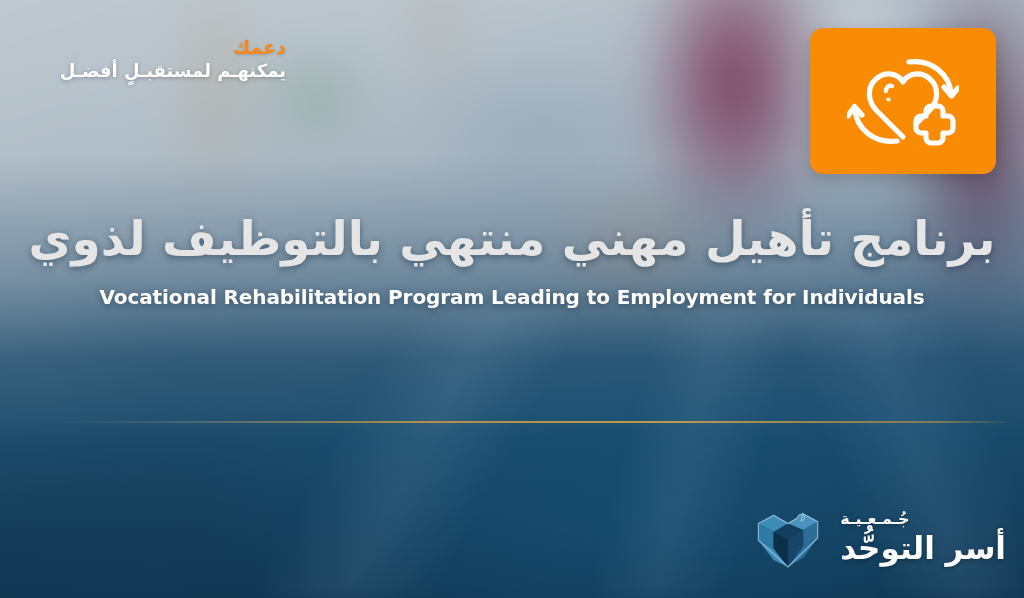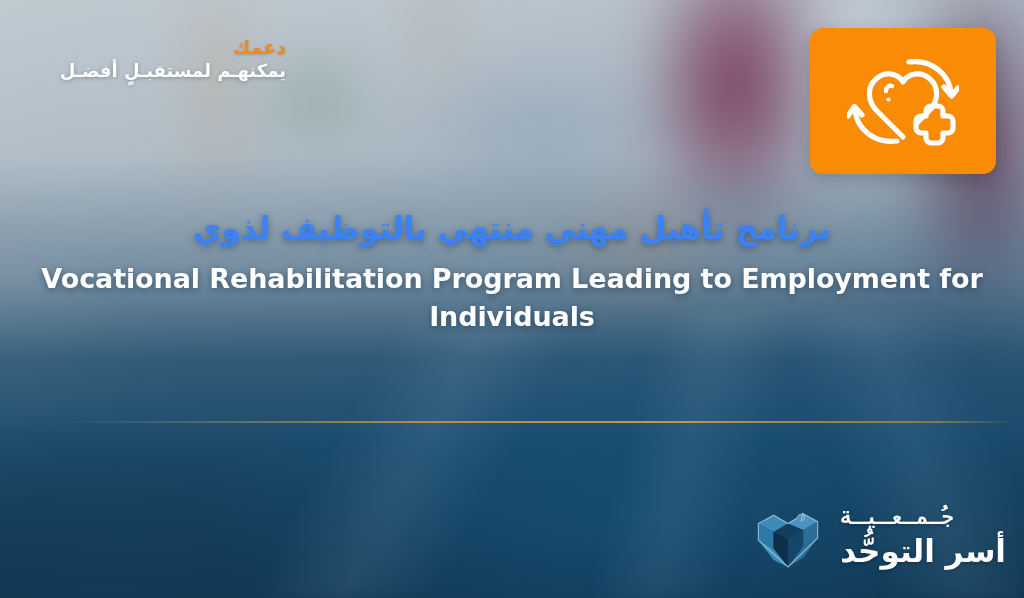--- a/index.html
+++ b/index.html
@@ -95,27 +95,27 @@
     box-shadow:0 6px 18px rgba(0,0,0,.20);
     display:flex;align-items:center;justify-content:center;
   }
   .icon-card svg{display:block;}
 
   
   .headline{
     position:absolute;left:0;right:0;top:206px;text-align:center;padding:0 24px;
   }
   .headline .ar{
-    direction:rtl;color:#3b82f6;font-weight:700;
-    font-size:31px;line-height:1.42;
+    direction:rtl;color:#e5e5e5;font-weight:700;
+    font-size:47px;line-height:1.42;
     text-shadow:0 2px 7px rgba(8,34,56,.45);
   }
   .headline .en{
     direction:ltr;color:#ffffff;font-weight:700;
-    font-size:27px;line-height:1.42;margin-top:10px;letter-spacing:-.1px;
+    font-size:20px;line-height:1.42;margin-top:10px;letter-spacing:-.1px;
     text-shadow:0 2px 7px rgba(8,34,56,.45);
   }
 
   
   .divider{
     position:absolute;left:56px;right:8px;top:421px;height:2px;
     background:linear-gradient(to left,
         rgba(196,150,60,0) 0%,
         rgba(196,152,62,.55) 8%,
         rgba(206,160,70,.92) 38%,
@@ -125,23 +125,22 @@
     filter:blur(.3px);
   }
 
   
   .lockup{
     position:absolute;right:18px;bottom:22px;
     display:flex;align-items:center;gap:14px;direction:rtl;
   }
   .lockup .words{text-align:left;direction:rtl;color:#ffffff;}
   .lockup .w1{
-    font-size:21px;font-weight:700;letter-spacing:7px;line-height:1.15;
+    font-size:16px;font-weight:700;letter-spacing:7px;line-height:1.15;
     text-shadow:0 1px 4px rgba(0,0,0,.30);
-    font-family:Liberation Mono, monospace;
   }
   .lockup .w2{
     font-size:31px;font-weight:700;line-height:1.18;margin-top:2px;
     text-shadow:0 1px 4px rgba(0,0,0,.30);
     text-align:center;
   }
   .lockup .mark{width:76px;height:76px;display:block;}
 </style>
 </head>
 <body>

